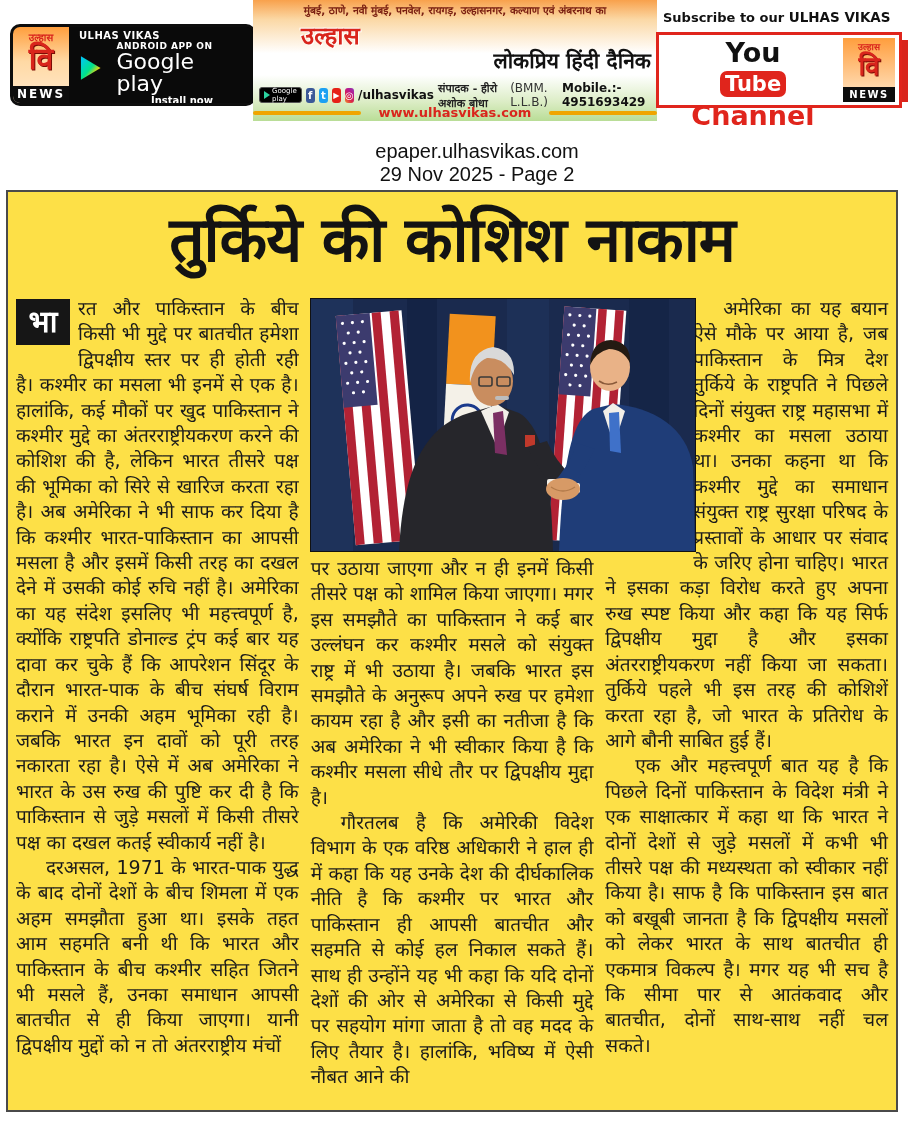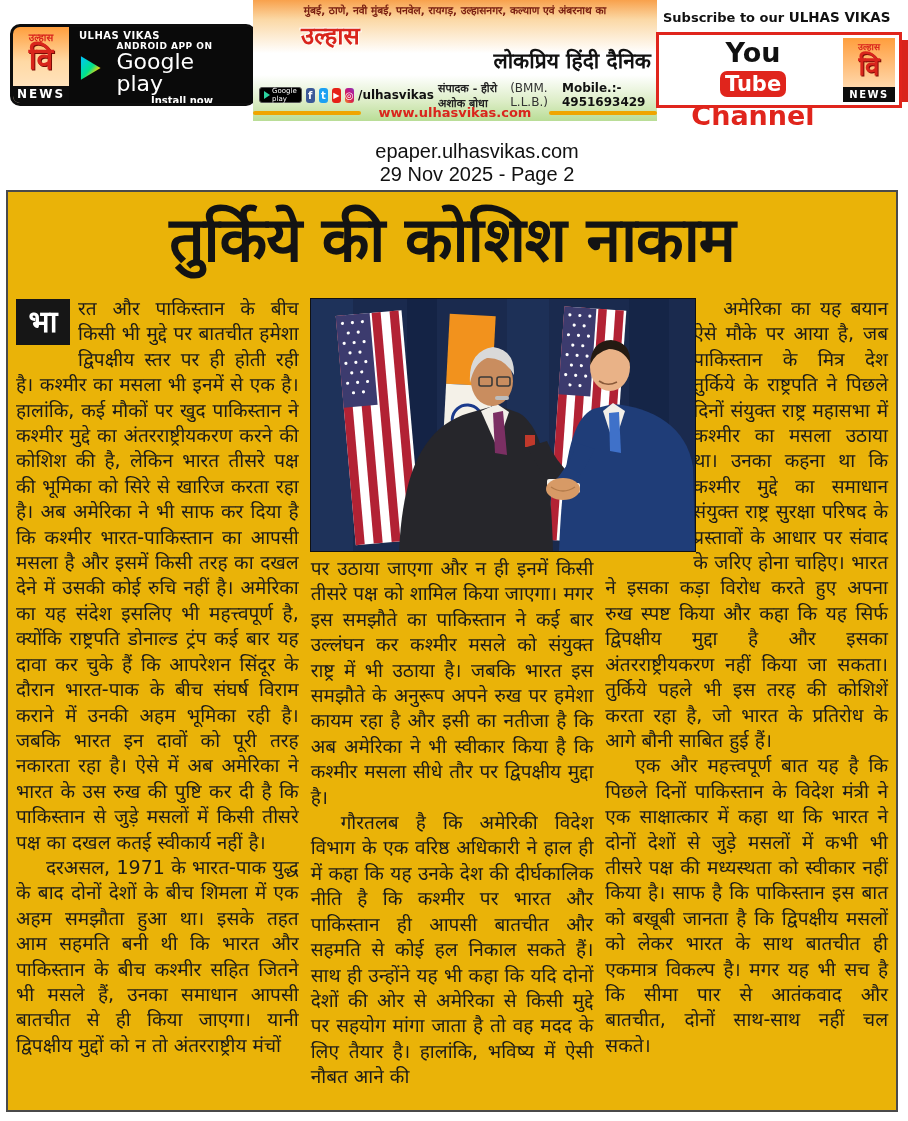--- a/index.html
+++ b/index.html
@@ -70,21 +70,21 @@
   .mini-logo .big{color:#d9251c;font-size:26px;font-weight:bold;line-height:26px;text-shadow:1px 1px 0 #7a0d06;}
   .mini-logo .news{position:absolute;bottom:0;left:0;right:0;height:15px;background:#0d0d0d;color:#fff;
     font-size:10px;font-weight:bold;letter-spacing:1.5px;text-align:center;line-height:15px;}
   .red-sliver{position:absolute;left:902px;top:40px;width:6px;height:62px;background:#d9251c;}
   
   .meta{position:absolute;top:140px;left:0;width:908px;text-align:center;color:#111;
     font-family:"Liberation Sans","DejaVu Sans",sans-serif;padding-left:23px;}
   .meta div{font-size:20px;line-height:23px;}
   
   .article-box{position:absolute;left:6px;top:190px;width:892px;height:922px;
-    border:2px solid #4a4a4a;box-sizing:border-box;background:#eab308;}
+    border:2px solid #4a4a4a;box-sizing:border-box;background:#fde047;}
   .headline{position:absolute;top:2px;left:0;right:0;text-align:center;color:#131313;
     font-size:62px;font-weight:900;letter-spacing:-1px;white-space:nowrap;line-height:92px;}
   .cols{position:absolute;top:104px;left:0;right:0;bottom:2px;padding:0 8px;display:flex;gap:12px;overflow:hidden;}
   .col{flex:1;min-width:0;text-align:justify;font-size:19px;line-height:25.4px;color:#1a1a1a;}
   .col p{margin:0;}
   .col p.ind{text-indent:30px;}
   .dropcap{float:left;width:54px;height:46px;background:#161616;color:#fff;
     font-size:30px;font-weight:bold;text-align:center;line-height:46px;margin:3px 8px 2px 0;}
   .photo-spacer{height:260px;}
   .wrap-spacer{float:left;width:88px;height:262px;}

